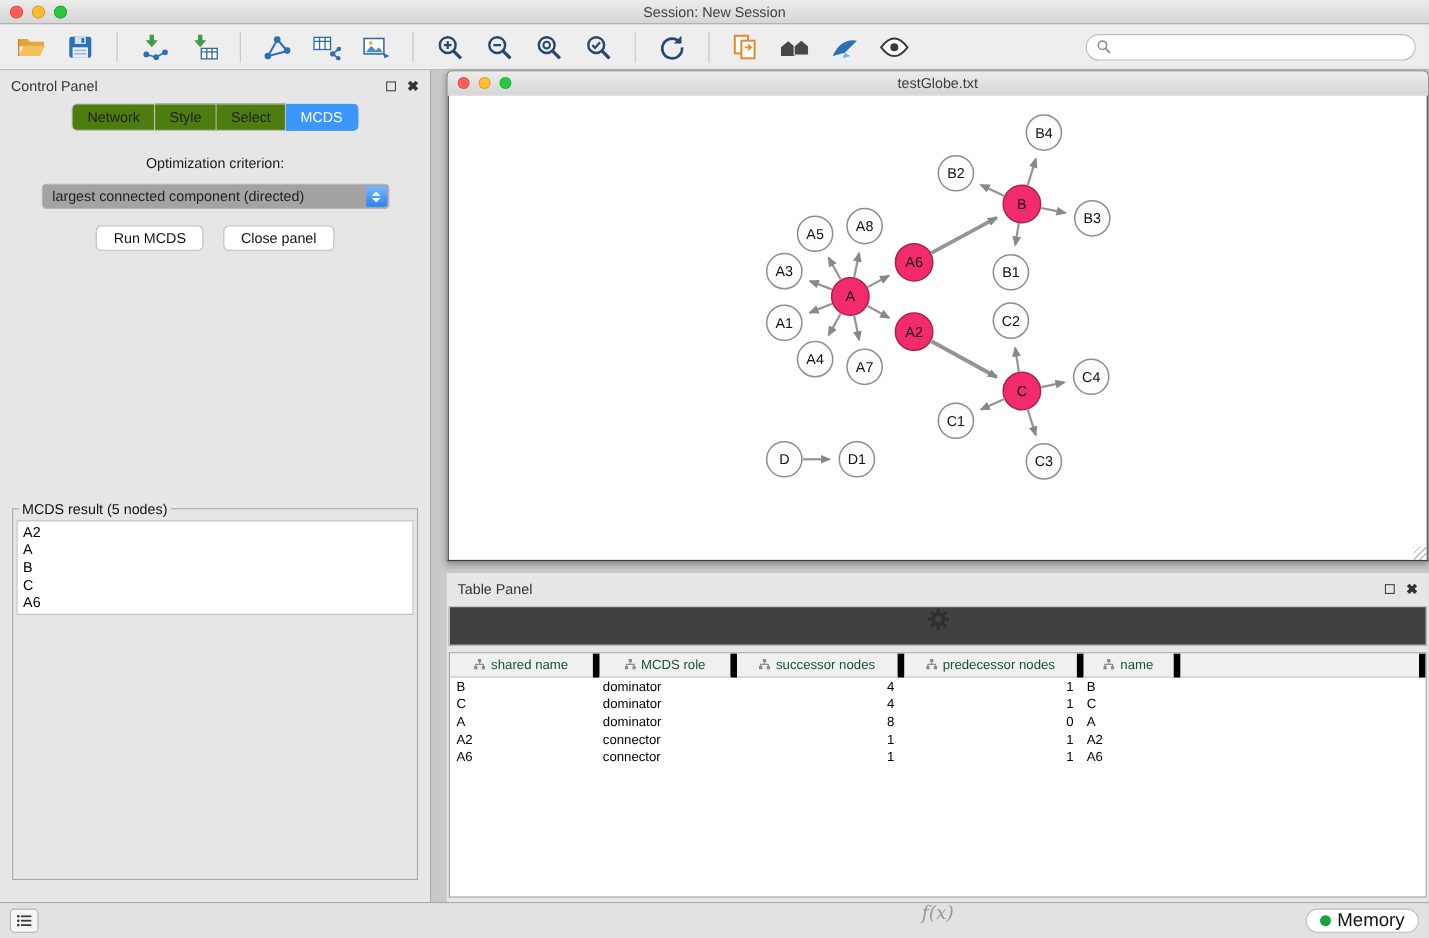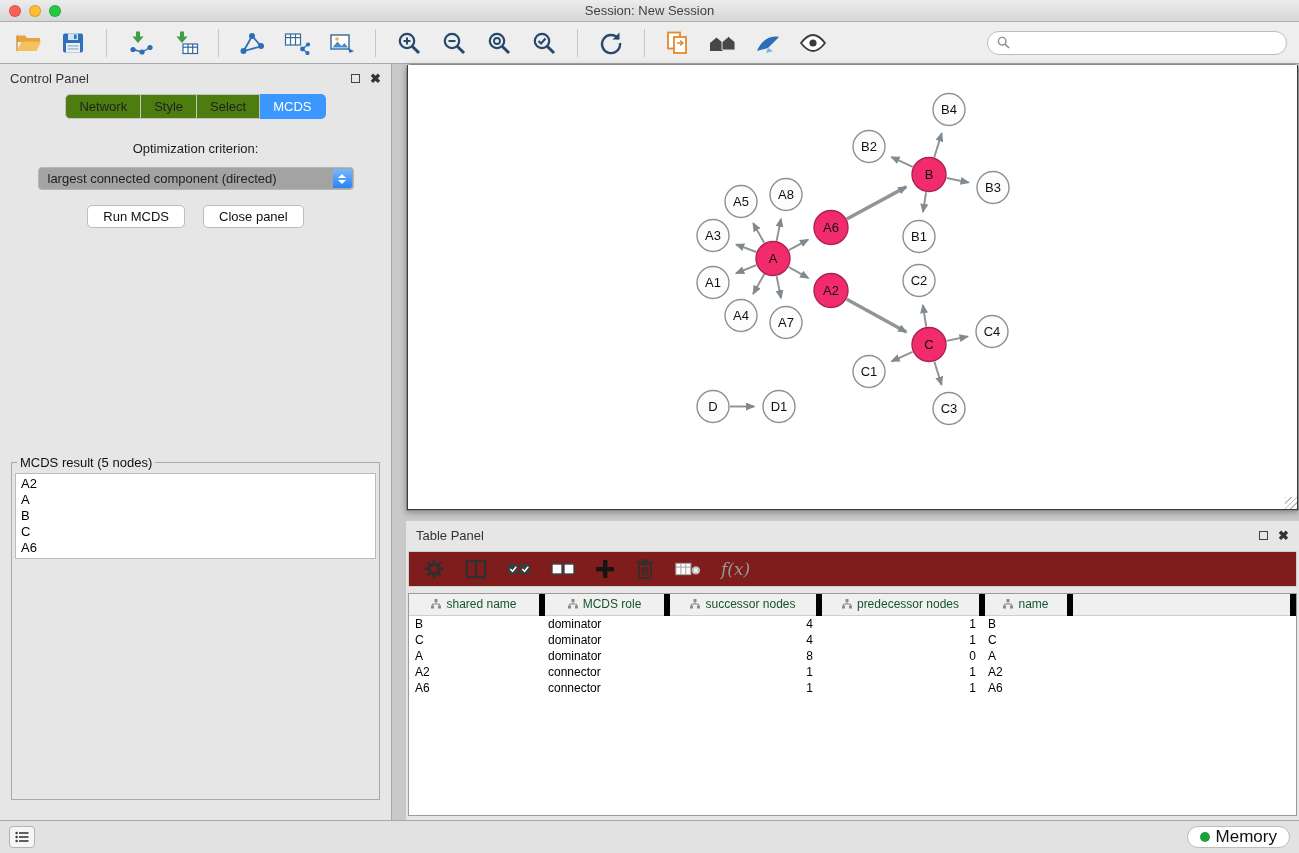--- a/index.html
+++ b/index.html
@@ -101,22 +101,22 @@
   .nw-canvas svg { display:block; width:100%; height:100%; }
   svg text { font-family:"Liberation Sans", sans-serif; }
   .resize-grip {
     position:absolute; right:1px; bottom:1px; width:12px; height:12px;
     background:repeating-linear-gradient(135deg,#bbb 0 1px,transparent 1px 4px);
   }
 
   
   .table-panel { margin-top:10px; flex:1; background:#e6e6e6; display:flex; flex-direction:column; min-height:0; }
   .tp-toolbar {
-    height:36px; margin:2px 2px 0; background:#7f1d1d; border:1px solid #cfcfcf;
-    display:flex; align-items:center; gap:20px; padding:0 14px;
+    height:36px; margin:2px 2px 0; background:#404040; border:1px solid #cfcfcf;
+    display:flex; align-items:center; gap:20px; padding:0 14px;flex-direction:column;
   }
   .tp-tool { display:flex; align-items:center; justify-content:center; height:26px; }
   .fx { font-family:"DejaVu Serif", serif; font-style:italic; font-size:17px; color:#9a9a9a; }
 
   .tp-table-wrap { flex:1; margin:6px 2px 4px; background:#fff; border:1px solid #9b9b9b; overflow:hidden; }
   table.node-table { border-collapse:collapse; width:100%; table-layout:fixed; font-size:12px; }
   table.node-table thead th {
     background:#f0f0f0; border-right:6px solid #000000; border-bottom:1px solid #cfcfcf;
     height:21px; font-weight:normal; color:#14532d; text-align:center; overflow:hidden; white-space:nowrap;
   }
@@ -341,20 +341,28 @@
           <div class="result-item">B</div>
           <div class="result-item">C</div>
           <div class="result-item">A6</div>
         </div>
     </fieldset>
   </div>
 
   <div class="right-col">
 
     <div class="network-window">
+      <div class="nw-titlebar">
+        <div class="traffic small">
+          <div class="light red"></div>
+          <div class="light yellow"></div>
+          <div class="light green"></div>
+        </div>
+        <span>testGlobe.txt</span>
+      </div>
       <div class="nw-canvas">
         <svg viewBox="0 0 889 421" preserveAspectRatio="xMidYMid meet">
           <defs>
             <marker id="arrowhead" markerWidth="12" markerHeight="10" refX="8" refY="4" orient="auto" markerUnits="userSpaceOnUse">
               <path d="M0 0 L9.5 4 L0 8 Z" fill="#7f8a93"></path>
             </marker>
           </defs>
         <line x1="356.1883743792625" y1="166.30429186306134" x2="345.238368917691" y2="146.79959463463703" stroke="#949494" stroke-width="2" marker-end="url(#arrowhead)"></line>
             <line x1="368.5830786372219" y1="164.36022824752303" x2="373.0235018927474" y2="142.49968298955133" stroke="#949494" stroke-width="2" marker-end="url(#arrowhead)"></line>
             <line x1="348.1925698885631" y1="175.55715179061585" x2="328.34365293255127" y2="167.94840029081132" stroke="#949494" stroke-width="2" marker-end="url(#arrowhead)"></line>

